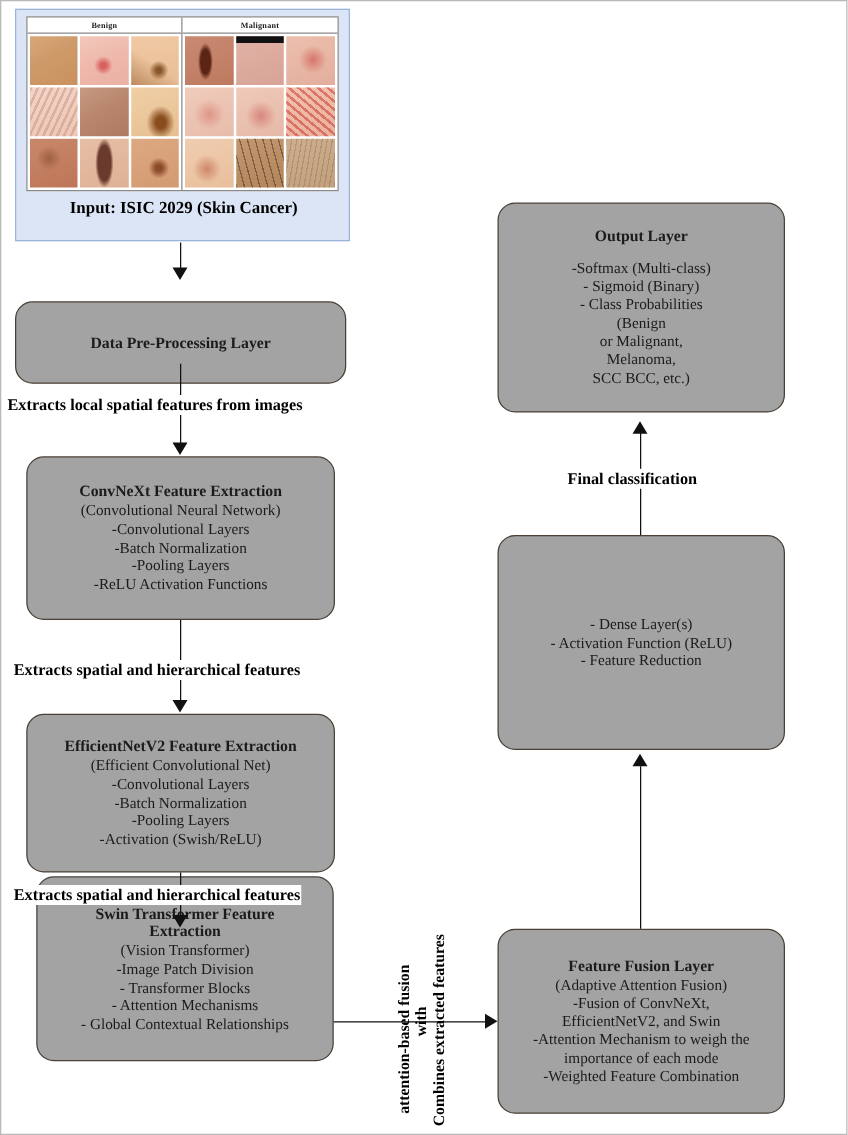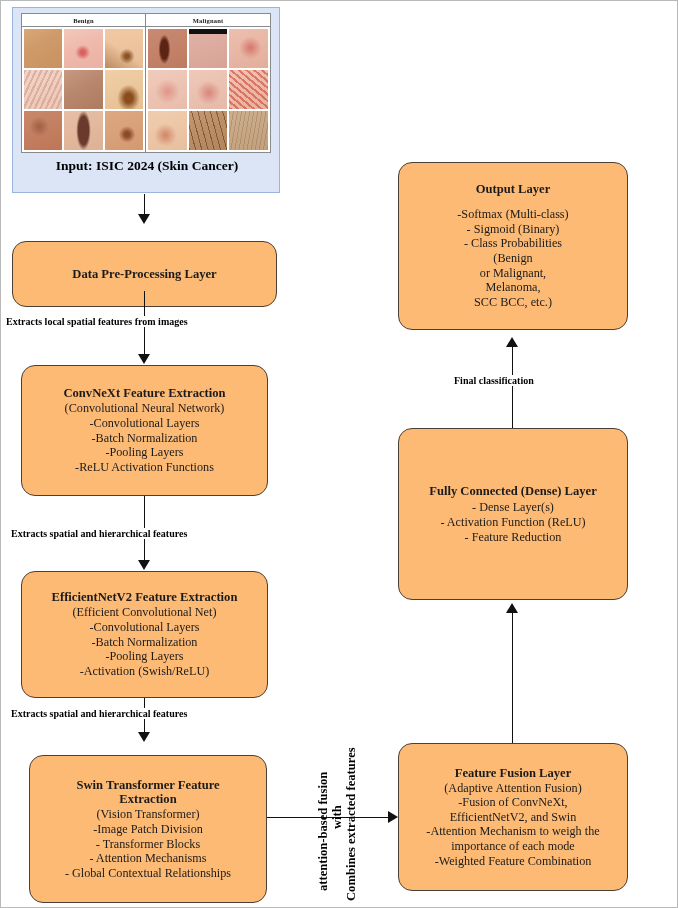--- a/index.html
+++ b/index.html
@@ -76,21 +76,21 @@
     text-align: center;
     font-size: 13.5px;
     font-weight: bold;
     color: #000;
     font-family: "Liberation Serif", serif;
   }
 
   
   .node {
     position: absolute;
-    background: #fdba74;
+    background: #a3a3a3;
     border: 1.6px solid #4a4036;
     border-radius: 14px;
     display: flex;
     flex-direction: column;
     align-items: center;
     justify-content: center;
     text-align: center;
     color: #1b1b1b;
     padding: 4px 6px;
   }
@@ -103,21 +103,21 @@
   .node .ln {
     font-size: 12.2px;
     line-height: 1.2;
     font-family: "Liberation Serif", serif;
   }
 
   
   #node-preproc   { left: 11px;  top: 224px; width: 265px; height: 66px; margin-top: 16px; }
   #node-convnext  { left: 20px;  top: 364px; width: 247px; height: 131px; }
   #node-effnet    { left: 20px;  top: 570px; width: 247px; height: 127px; }
-  #node-swin      { left: 28px;  top: 754px; width: 238px; height: 148px; }
+  #node-swin      { left: 28px;  top: 700px; width: 238px; height: 148px; }
   #node-fusion    { left: 397px; top: 742px; width: 230px; height: 148px; }
   #node-dense     { left: 397px; top: 427px; width: 230px; height: 172px; }
   #node-output    { left: 397px; top: 161px; width: 230px; height: 168px; }
 
   #node-output .ttl { margin-bottom: 10px; }
   #node-dense .ttl  { margin-bottom: 2px; }
 
   
   .vline {
     position: absolute;
@@ -147,21 +147,21 @@
     border-top: 6px solid transparent;
     border-bottom: 6px solid transparent;
     border-left: 10px solid #111;
   }
 
   
   .edge-label {
     position: absolute;
     font-family: "Liberation Serif", serif;
     font-weight: bold;
-    font-size: 10px;
+    font-size: 13px;
     color: #000;
     background: #ffffff;
     white-space: nowrap;
     padding: 0 1px;
   }
   .edge-label-vert {
     position: absolute;
     font-family: "Liberation Serif", serif;
     font-weight: bold;
     font-size: 12.6px;
@@ -210,21 +210,21 @@
           <div class="cell" style="background-image:radial-gradient(circle at 52% 58%, rgba(205,104,95,.65) 0%, rgba(205,104,95,0) 40%),linear-gradient(160deg,#efc9b9 0%,#e6b9a7 100%);"></div>
           <div class="cell" style="background-image:repeating-linear-gradient(40deg, rgba(200,60,48,.55) 0 2px, rgba(255,255,255,0) 2px 5px),linear-gradient(160deg,#f2c3b0 0%,#eab09c 100%);"></div>
 
           <div class="cell" style="background-image:radial-gradient(circle at 45% 62%, rgba(188,92,64,.6) 0%, rgba(188,92,64,0) 35%),linear-gradient(160deg,#f0cdb0 0%,#e8bf9d 100%);"></div>
           <div class="cell" style="background-image:repeating-linear-gradient(75deg, rgba(70,40,20,.5) 0 1px, rgba(255,255,255,0) 1px 6px),linear-gradient(160deg,#c3976f 0%,#b2855c 100%);"></div>
           <div class="cell" style="background-image:repeating-linear-gradient(100deg, rgba(120,88,62,.28) 0 1px, rgba(255,255,255,0) 1px 4px),linear-gradient(160deg,#cdae8e 0%,#c2a07c 100%);"></div>
         </div>
       </div>
 
     </div>
-    <div class="input-caption">Input: ISIC 2024 (Skin Cancer)</div>
+    <div class="input-caption">Input: ISIC 2029 (Skin Cancer)</div>
   </div>
 
   <div class="node" id="node-preproc">
     <div class="ttl">Data Pre-Processing Layer</div>
   </div>
 
   <div class="node" id="node-convnext">
     <div class="ttl">ConvNeXt Feature Extraction</div>
     <div class="ln">(Convolutional Neural Network)</div>
     <div class="ln">-Convolutional Layers</div>
@@ -255,21 +255,20 @@
     <div class="ttl">Feature Fusion Layer</div>
     <div class="ln">(Adaptive Attention Fusion)</div>
     <div class="ln">-Fusion of ConvNeXt,</div>
     <div class="ln">EfficientNetV2, and Swin</div>
     <div class="ln">-Attention Mechanism to weigh the</div>
     <div class="ln">importance of each mode</div>
     <div class="ln">-Weighted Feature Combination</div>
   </div>
 
   <div class="node" id="node-dense">
-    <div class="ttl">Fully Connected (Dense) Layer</div>
     <div class="ln">- Dense Layer(s)</div>
     <div class="ln">- Activation Function (ReLU)</div>
     <div class="ln">- Feature Reduction</div>
   </div>
 
   <div class="node" id="node-output">
     <div class="ttl">Output Layer</div>
     <div class="ln">-Softmax (Multi-class)</div>
     <div class="ln">- Sigmoid (Binary)</div>
     <div class="ln">- Class Probabilities</div>

